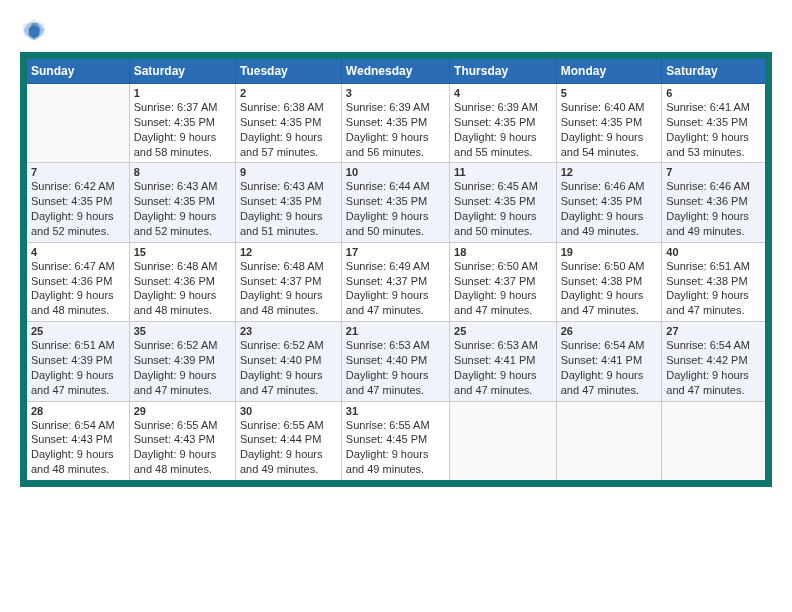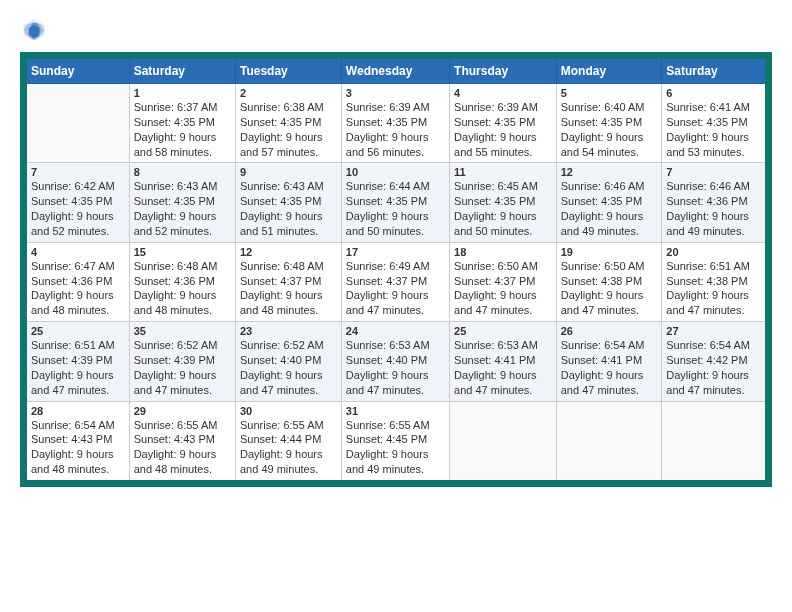--- a/index.html
+++ b/index.html
@@ -215,39 +215,39 @@
           </td>
           <td>
             <span class="day-num">18</span>
             <div class="day-info">Sunrise: 6:50 AM<br>Sunset: 4:37 PM<br>Daylight: 9 hours and 47 minutes.</div>
           </td>
           <td>
             <span class="day-num">19</span>
             <div class="day-info">Sunrise: 6:50 AM<br>Sunset: 4:38 PM<br>Daylight: 9 hours and 47 minutes.</div>
           </td>
           <td>
-            <span class="day-num">20</span>
+            <span class="day-num">40</span>
             <div class="day-info">Sunrise: 6:51 AM<br>Sunset: 4:38 PM<br>Daylight: 9 hours and 47 minutes.</div>
           </td>
         </tr>
         <tr>
           <td>
             <span class="day-num">25</span>
             <div class="day-info">Sunrise: 6:51 AM<br>Sunset: 4:39 PM<br>Daylight: 9 hours and 47 minutes.</div>
           </td>
           <td>
             <span class="day-num">35</span>
             <div class="day-info">Sunrise: 6:52 AM<br>Sunset: 4:39 PM<br>Daylight: 9 hours and 47 minutes.</div>
           </td>
           <td>
             <span class="day-num">23</span>
             <div class="day-info">Sunrise: 6:52 AM<br>Sunset: 4:40 PM<br>Daylight: 9 hours and 47 minutes.</div>
           </td>
           <td>
-            <span class="day-num">24</span>
+            <span class="day-num">21</span>
             <div class="day-info">Sunrise: 6:53 AM<br>Sunset: 4:40 PM<br>Daylight: 9 hours and 47 minutes.</div>
           </td>
           <td>
             <span class="day-num">25</span>
             <div class="day-info">Sunrise: 6:53 AM<br>Sunset: 4:41 PM<br>Daylight: 9 hours and 47 minutes.</div>
           </td>
           <td>
             <span class="day-num">26</span>
             <div class="day-info">Sunrise: 6:54 AM<br>Sunset: 4:41 PM<br>Daylight: 9 hours and 47 minutes.</div>
           </td>

